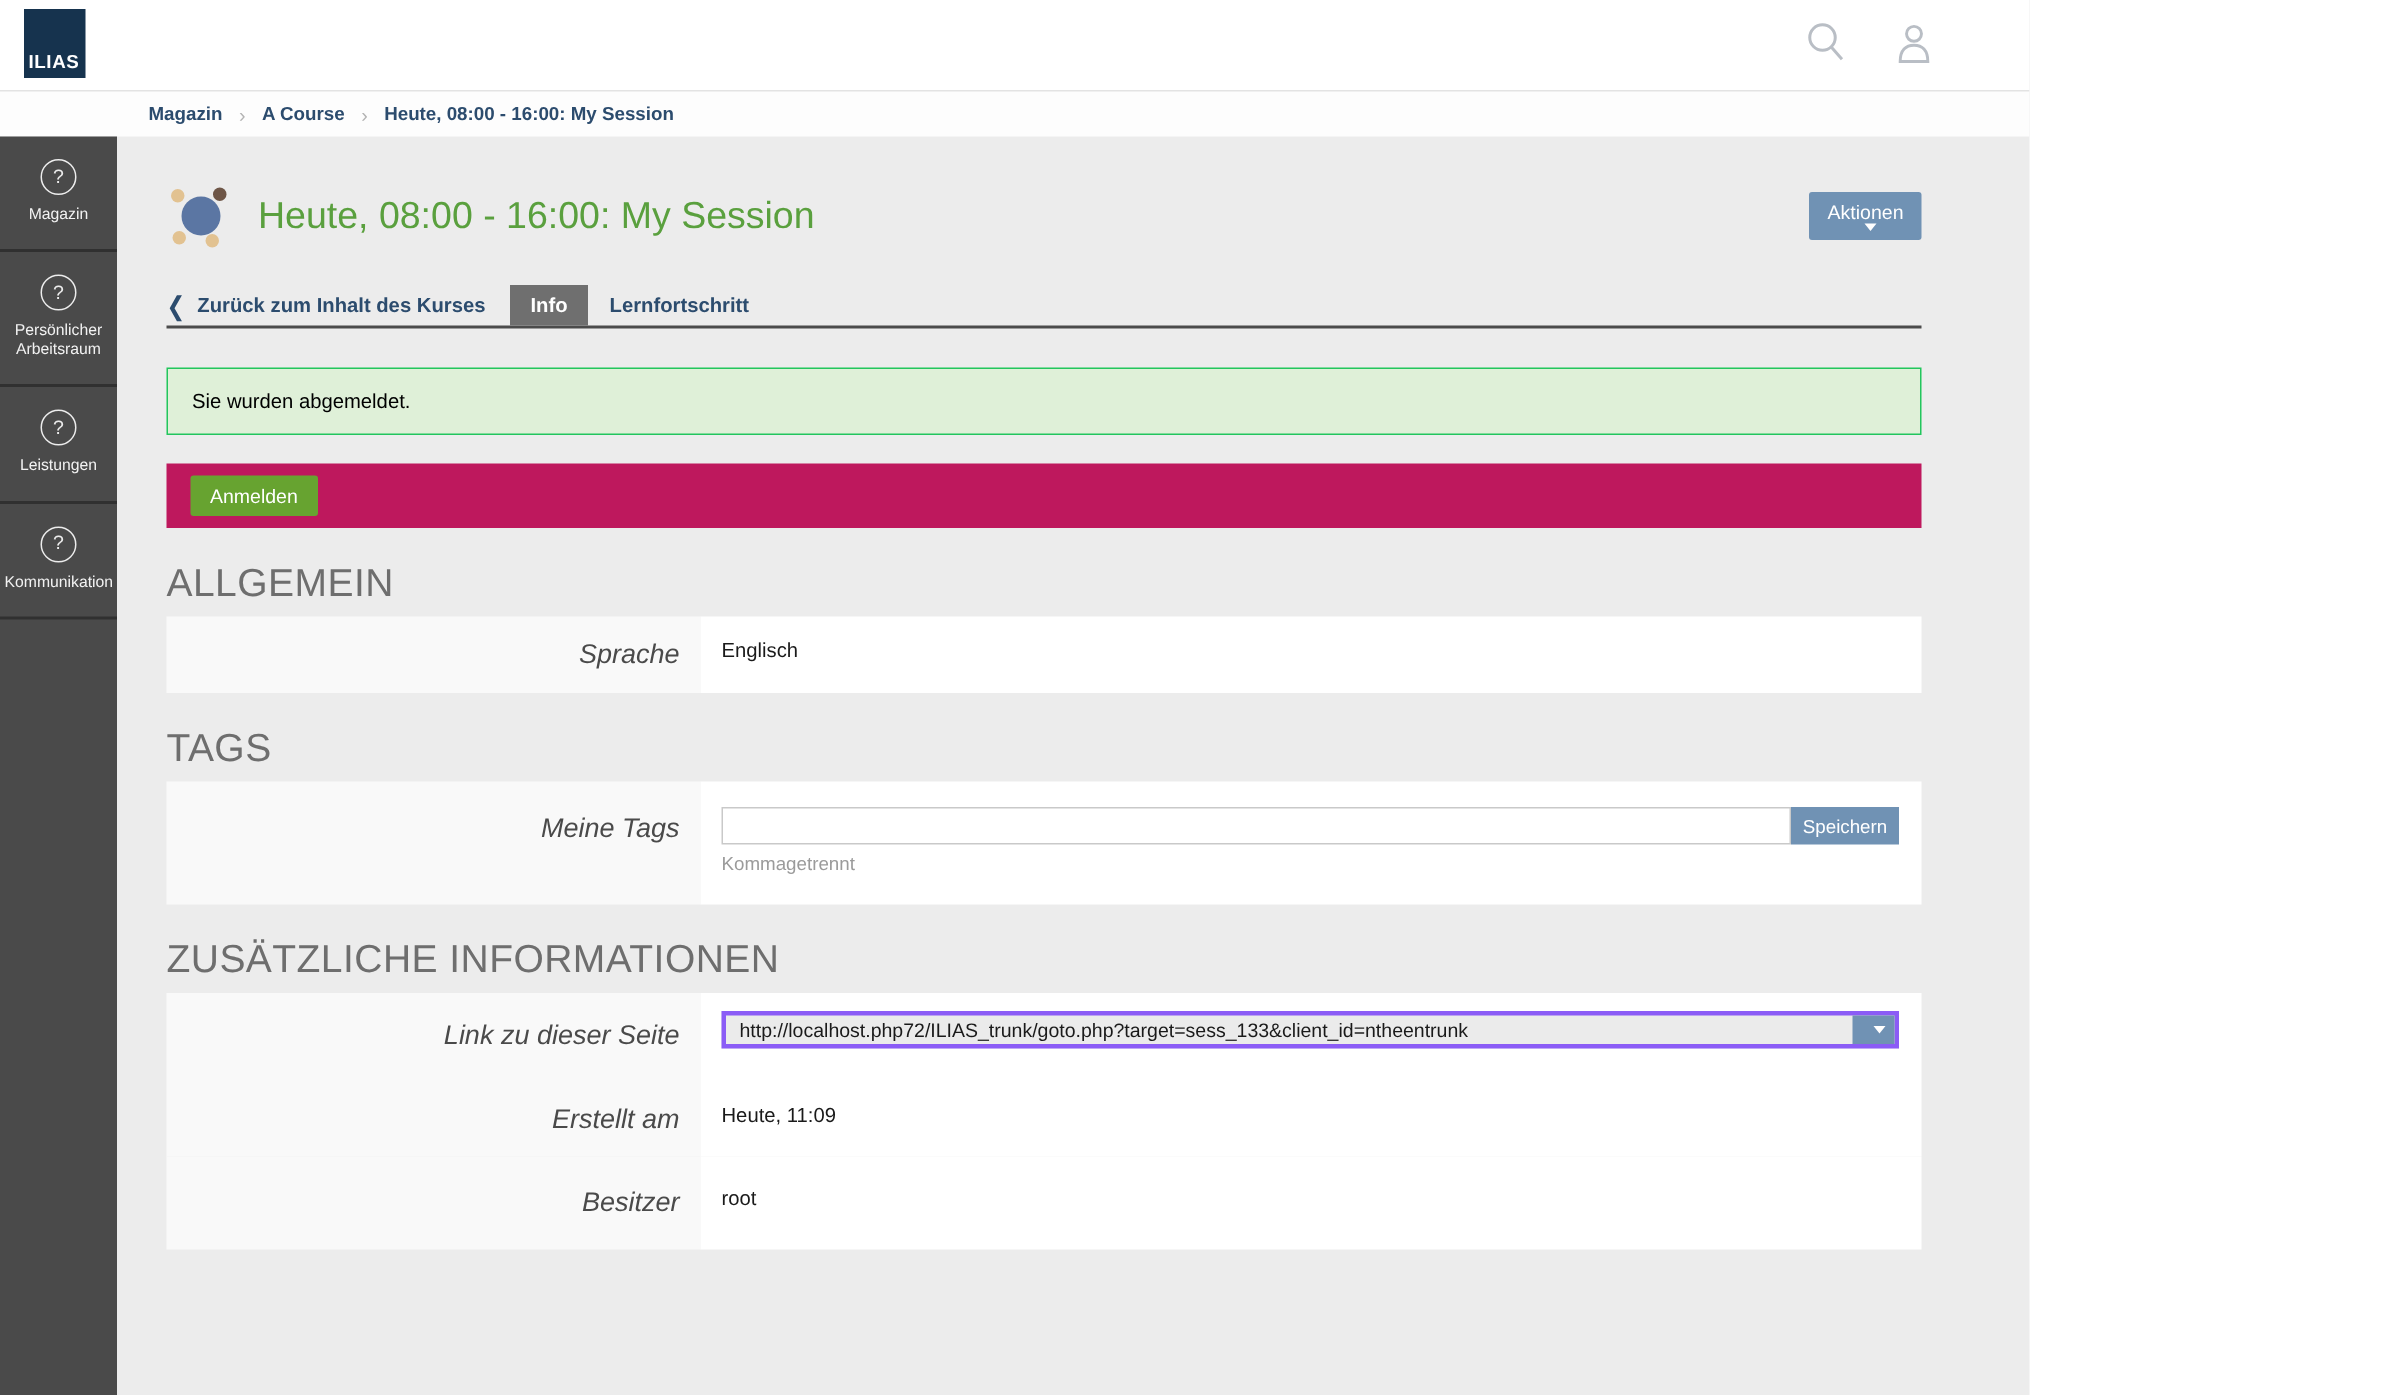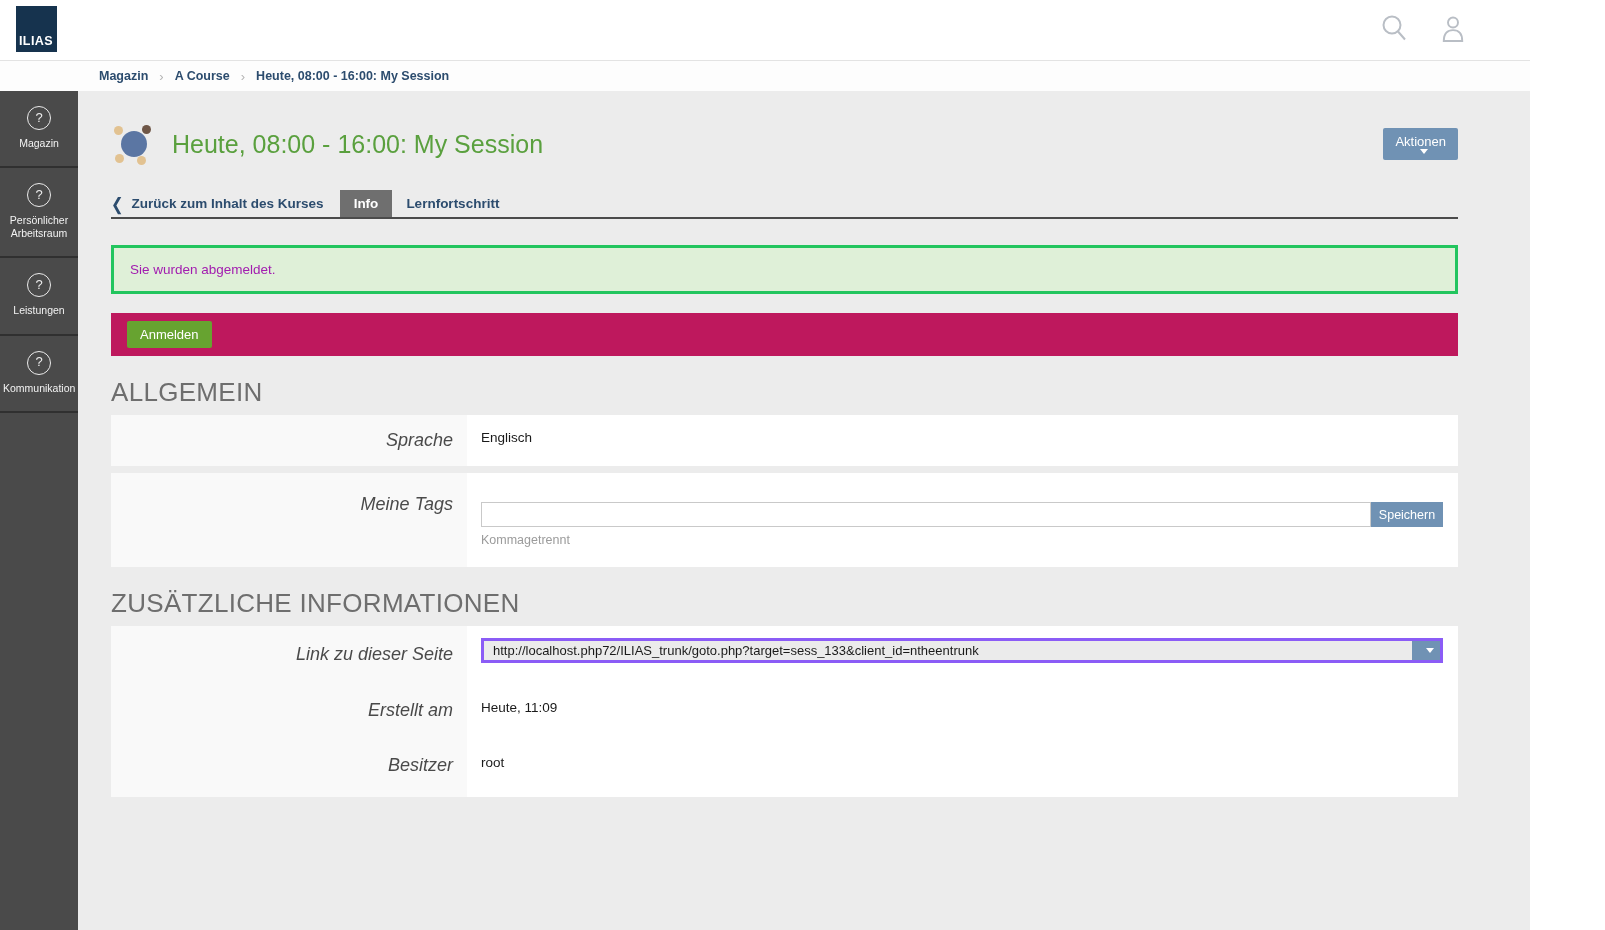--- a/index.html
+++ b/index.html
@@ -1,17 +1,17 @@
 <!DOCTYPE html>
 <html><head>
 <meta charset="utf-8">
 <style>
   * { margin:0; padding:0; box-sizing:border-box; }
   html,body { font-family:"Liberation Sans","DejaVu Sans",sans-serif; }
-  .page { position:relative; width:1530px; height:930px; background:#ececec; overflow:hidden; }
+  .page { position:relative; width:1353px; height:930px; background:#ececec; overflow:hidden; }
 
   
   .header { position:absolute; top:0; left:0; right:0; height:60px; background:#ffffff; }
   .logo { position:absolute; left:16px; top:6px; width:41px; height:46px; background:#16334e;
           color:#fff; font-weight:bold; font-size:12.5px; letter-spacing:.4px;
           display:flex; align-items:flex-end; padding:4px 3px; }
   .header-icons { position:absolute; right:64px; top:14px; display:flex; gap:33px; align-items:center; }
   .hicon svg { display:block; }
 
   
@@ -50,38 +50,38 @@
   .back-link { align-self:center; color:#2c4c6e; font-size:13.5px; font-weight:600; cursor:pointer;
                display:flex; align-items:center; margin-right:16px; }
   .back-chevron { font-size:15px; font-weight:bold; margin-right:8px; transform:scaleY(1.15); }
   .tab { display:flex; align-items:center; padding:0 14px; font-size:13.5px; font-weight:600;
          color:#2c4c6e; cursor:pointer; }
   .tab.active { background:#6f6f6f; color:#ffffff; }
 
   
   .alert { padding:14px 16px; font-size:13.5px; }
   .alert-info { margin-top:34px; background:#d9edf7; border:1px solid #cbe3f0; color:#31708f; }
-  .alert-success { margin-top:26px; background:#dff0d8; border:3px solid #22c55e; color:#a21caf; }
+  .alert-success { margin-top:26px; background:#dff0d8; border:1px solid #22c55e; color:#000000; }
 
   
   .cmd-row { margin-top:19px; background:#be185d; padding:8px 16px; }
   .btn-green { background:#67a330; color:#fff; border:none; font-size:13px; padding:6px 13px;
                border-radius:2px; cursor:pointer; font-family:inherit; }
 
   
   .section-head { margin-top:21px; font-size:26px; font-weight:400; color:#6e6e6e; letter-spacing:.3px; }
   .form-block { margin-top:7px; }
   .form-row { display:flex; }
   .form-label { width:356px; flex:0 0 auto; background:#f9f9f9; text-align:right;
                 padding:15px 14px 15px 6px; font-style:italic; font-size:18px; color:#4a4a4a; }
   .form-value { flex:1; background:#ffffff; padding:15px 15px 15px 14px; font-size:13.5px; color:#1a1a1a; }
 
   
   .tags-label { padding-top:21px; padding-bottom:26px; }
-  .input-group { display:flex; margin-top:17px; }
+  .input-group { display:flex; margin-top:5px; }
   .tag-input { flex:1; height:25px; border:1px solid #c9c9c9; background:#fff; padding:0 8px;
                font-size:13px; font-family:inherit; outline:none; }
   .btn-save { width:72px; background:#7092b4; color:#fff; border:none; font-size:12.5px;
               cursor:pointer; font-family:inherit; }
   .hint { margin-top:6px; color:#9b9b9b; font-size:12.5px; }
 
   
   .perma-row .form-value { padding-top:12px; }
   .fake-select { display:flex; align-items:center; height:25px; background:#ebebeb;
                  border:3px solid #8b5cf6; cursor:pointer; }
@@ -178,20 +178,21 @@
     </div>
 
     <h2 class="section-head">ALLGEMEIN</h2>
     <div class="form-block">
       <div class="form-row">
         <div class="form-label">Sprache</div>
         <div class="form-value">Englisch</div>
       </div>
     </div>
 
+    <h2 class="section-head">TAGS</h2>
     <div class="form-block">
       <div class="form-row">
         <div class="form-label tags-label">Meine Tags</div>
         <div class="form-value" style="padding-top:12px; padding-bottom:20px;">
           <div class="input-group">
             <input class="tag-input" type="text" value="" style="">
             <button class="btn-save">Speichern</button>
           </div>
           <div class="hint">Kommagetrennt</div>
         </div>

